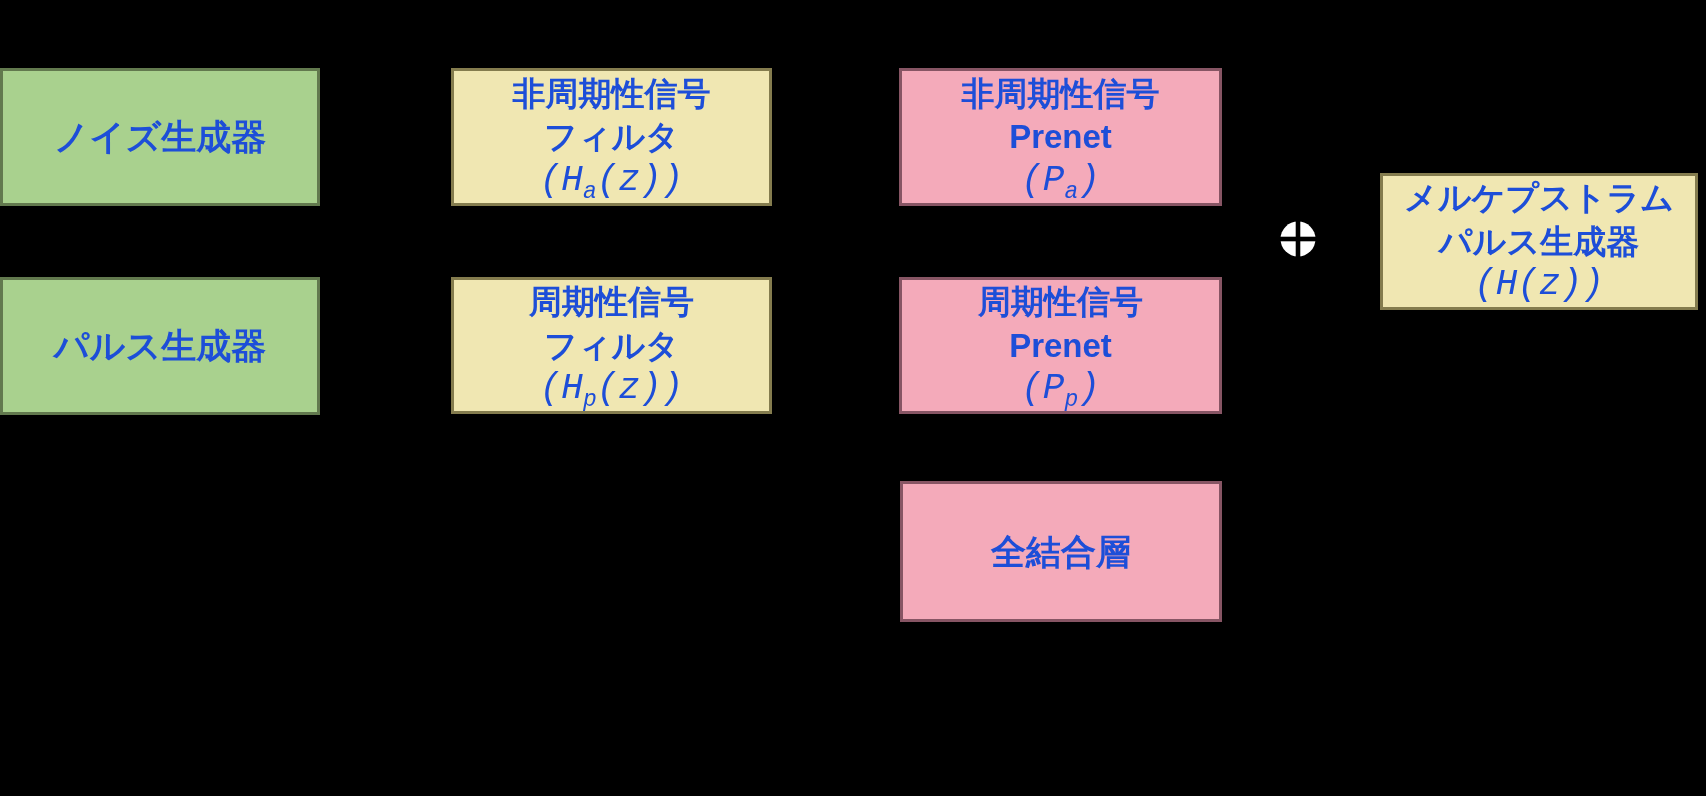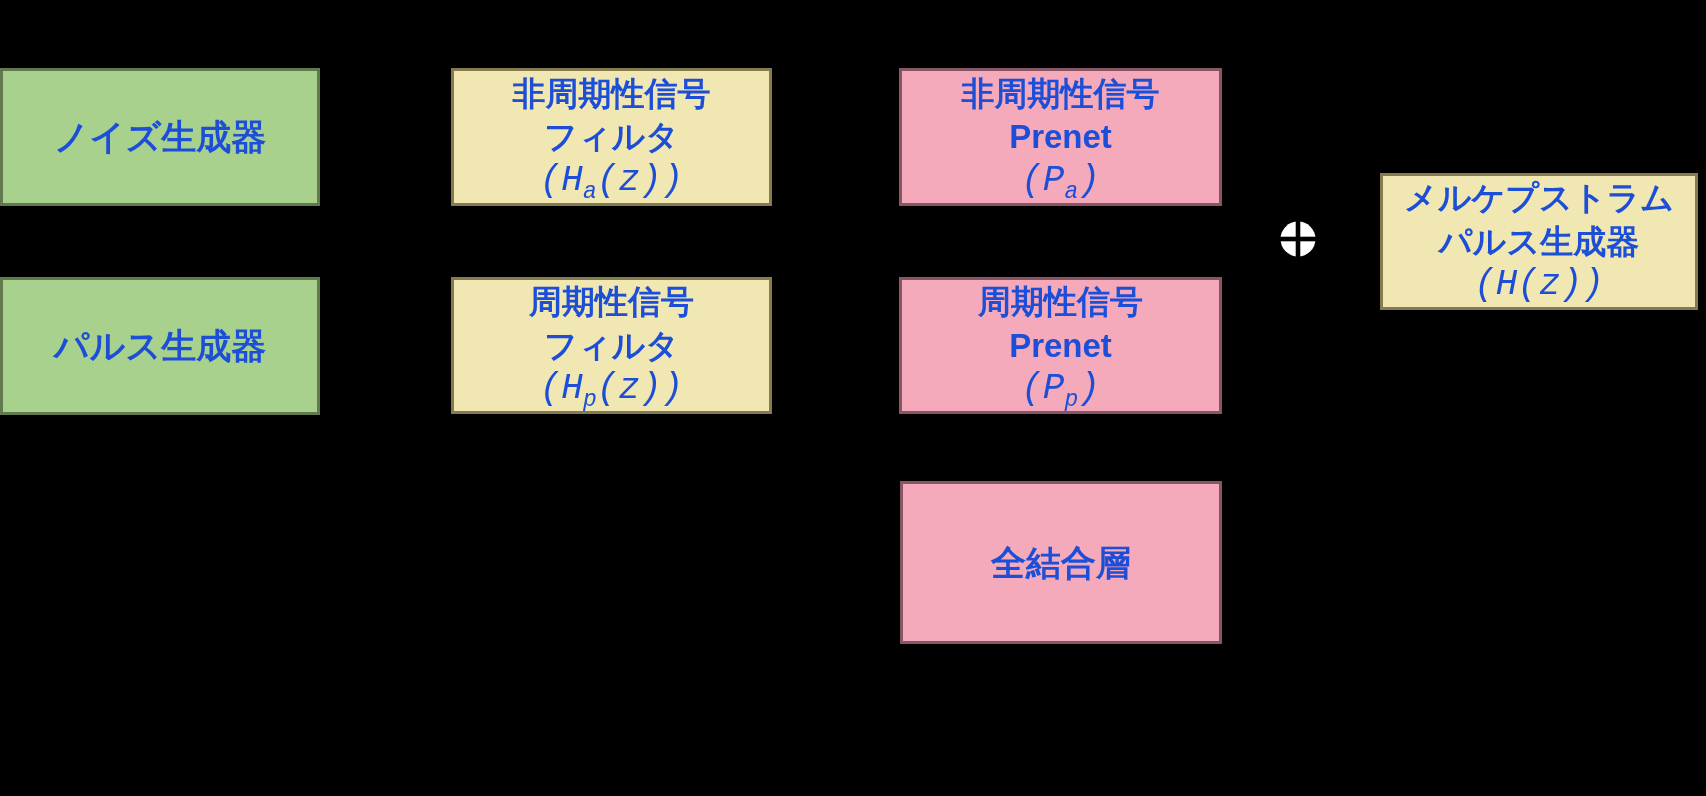--- a/index.html
+++ b/index.html
@@ -39,21 +39,21 @@
   .green{background:#a9d18e;border-color:#62794e;}
   .yellow{background:#f0e7b2;border-color:#847c4e;}
   .pink{background:#f4aaba;border-color:#875564;}
 
   .n-noise{left:0px;   top:68px;  width:320px;height:138px;}
   .n-pulse{left:0px;   top:277px; width:320px;height:138px;text-align:right;}
   .n-afilt{left:451px; top:68px;  width:321px;height:138px;}
   .n-pfilt{left:451px; top:277px; width:321px;height:137px;}
   .n-apre {left:899px; top:68px;  width:323px;height:138px;}
   .n-ppre {left:899px; top:277px; width:323px;height:137px;}
-  .n-fc   {left:900px; top:481px; width:322px;height:163px;}
+  .n-fc   {left:900px; top:481px; width:322px;height:141px;}
   .n-mcep {left:1380px;top:173px; width:318px;height:137px;}
 
   .plus{
     position:absolute;
     left:1280px;top:221px;
     width:36px;height:36px;
   }
   .plus svg{display:block;width:100%;height:100%;}
 </style>
 </head>

